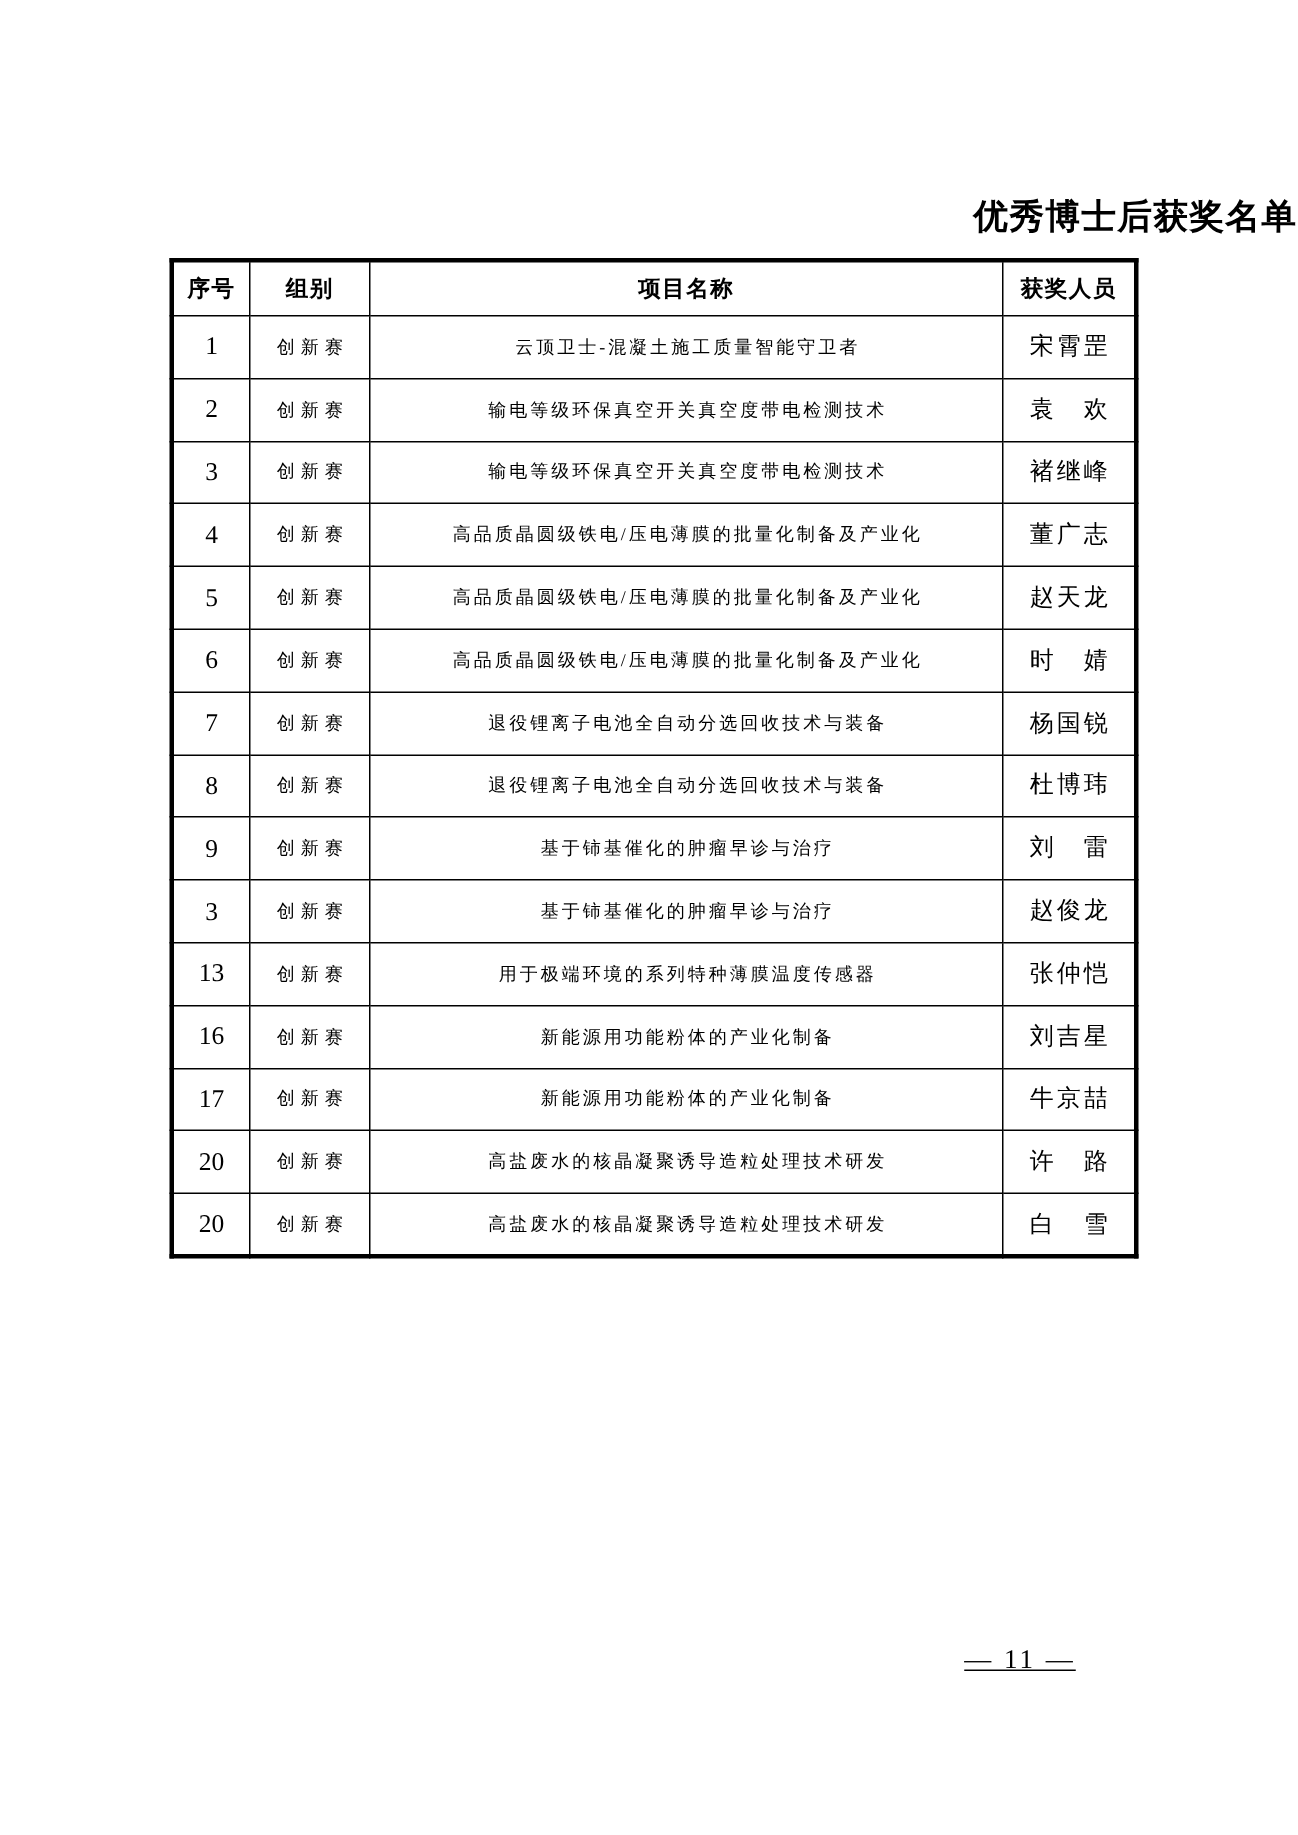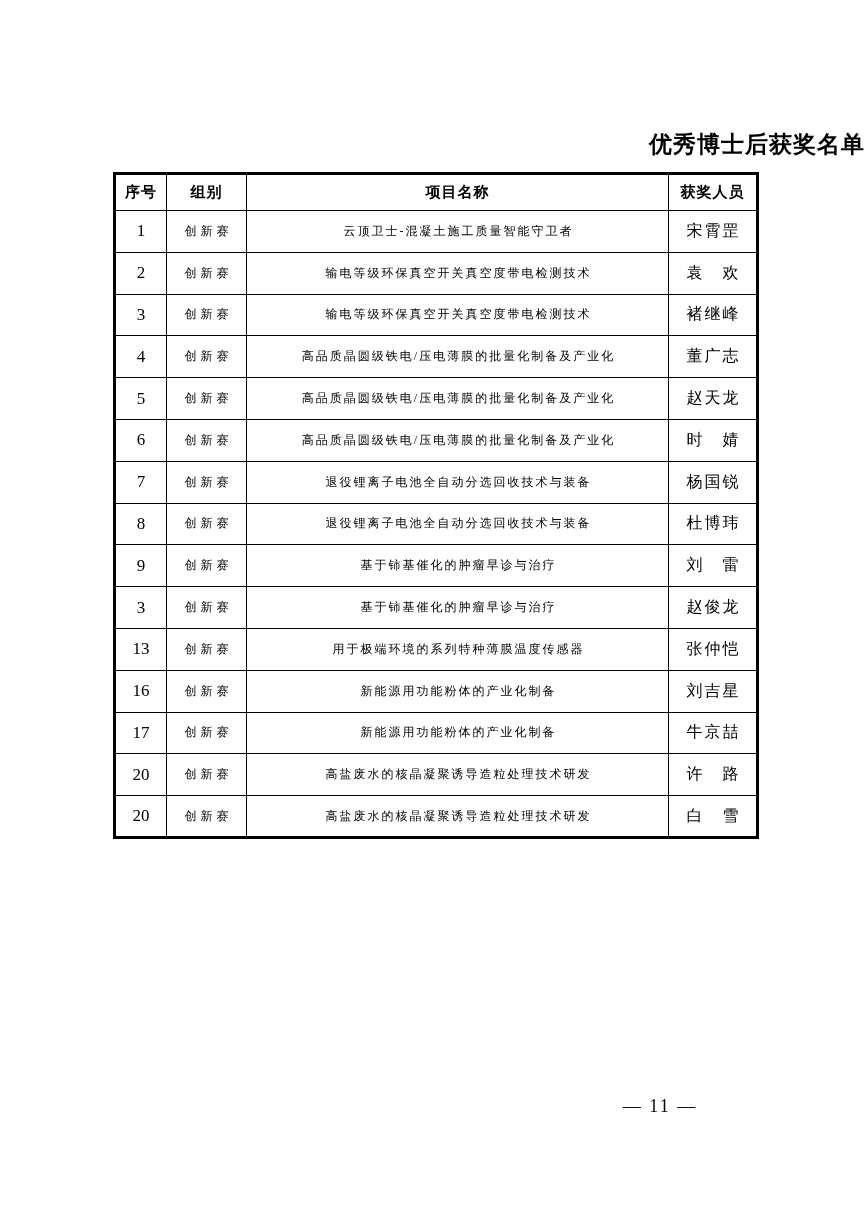--- a/index.html
+++ b/index.html
@@ -74,27 +74,28 @@
   }
   td.col-winner {
     font-size: 16px;
     letter-spacing: 2px;
     text-indent: 2px;
     white-space: nowrap;
   }
   .page-number {
     position: absolute;
     top: 1096px;
-    left: 560px;
+    left: 580px;
     width: 200px;
     text-align: center;
     font-family: "Liberation Serif", serif;
     font-size: 18px;
     letter-spacing: 2px;
     color: #000000;
+    text-decoration: underline;
   }
 </style>
 </head>
 <body>
 
 <div class="page">
 
   <h1 class="doc-title">优秀博士后获奖名单</h1>
 
   <table class="awards">

